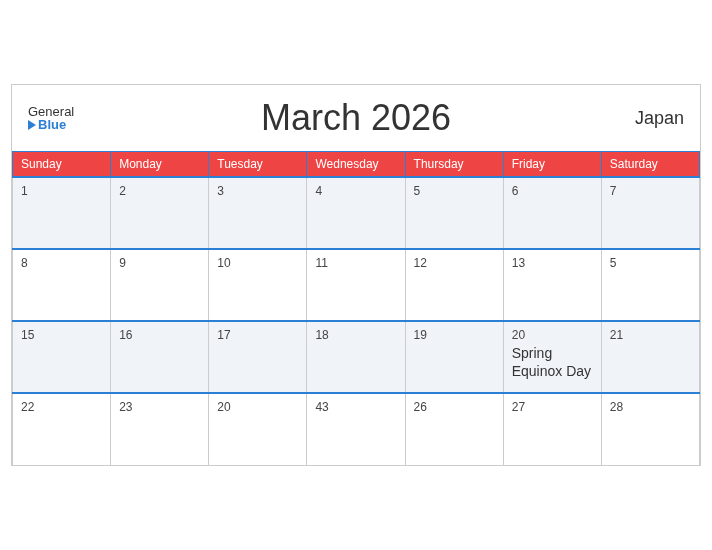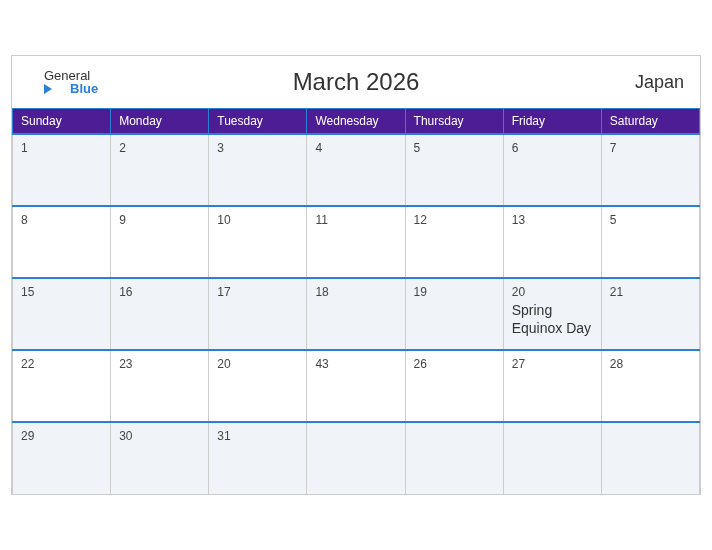--- a/index.html
+++ b/index.html
@@ -25,62 +25,61 @@
       position: relative;
     }
     .logo {
       position: absolute;
       left: 16px;
       top: 50%;
       transform: translateY(-50%);
       display: flex;
       flex-direction: column;
       line-height: 1;
-      margin-left: 16px;
     }
     .logo-general {
       font-size: 13px;
       color: #333;
       font-weight: normal;
     }
     .logo-blue {
       font-size: 13px;
       color: #2b7fd4;
       font-weight: bold;
       display: flex;
       align-items: center;
-      gap: 18px;
+      gap: 2px;
     }
     .logo-triangle {
       width: 0;
       height: 0;
       border-left: 8px solid #2b7fd4;
       border-top: 5px solid transparent;
       border-bottom: 5px solid transparent;
       display: inline-block;
     }
     .calendar-title {
-      font-size: 24px;
+      font-size: 36px;
       color: #333;
       font-weight: normal;
     }
     .country-label {
       position: absolute;
       right: 16px;
       top: 50%;
       transform: translateY(-50%);
       font-size: 18px;
       color: #333;
     }
     .calendar-grid {
       width: 100%;
       border-collapse: collapse;
     }
     .calendar-grid thead tr {
-      background-color: #4c1d95;
+      background-color: #ef4444;
     }
     .calendar-grid thead th {
       color: #fff;
       font-size: 12px;
       font-weight: normal;
       padding: 5px 8px;
       text-align: left;
       border: 1px solid #2b7fd4;
       width: calc(100% / 7);
     }
@@ -232,30 +231,15 @@
           <td>
             <span class="day-number">26</span>
           </td>
           <td>
             <span class="day-number">27</span>
           </td>
           <td>
             <span class="day-number">28</span>
           </td>
         </tr>
-        <tr>
-          <td>
-            <span class="day-number">29</span>
-          </td>
-          <td>
-            <span class="day-number">30</span>
-          </td>
-          <td>
-            <span class="day-number">31</span>
-          </td>
-          <td></td>
-          <td></td>
-          <td></td>
-          <td></td>
-        </tr>
       </tbody>
   </table>
 </div>
 
 </body></html>

